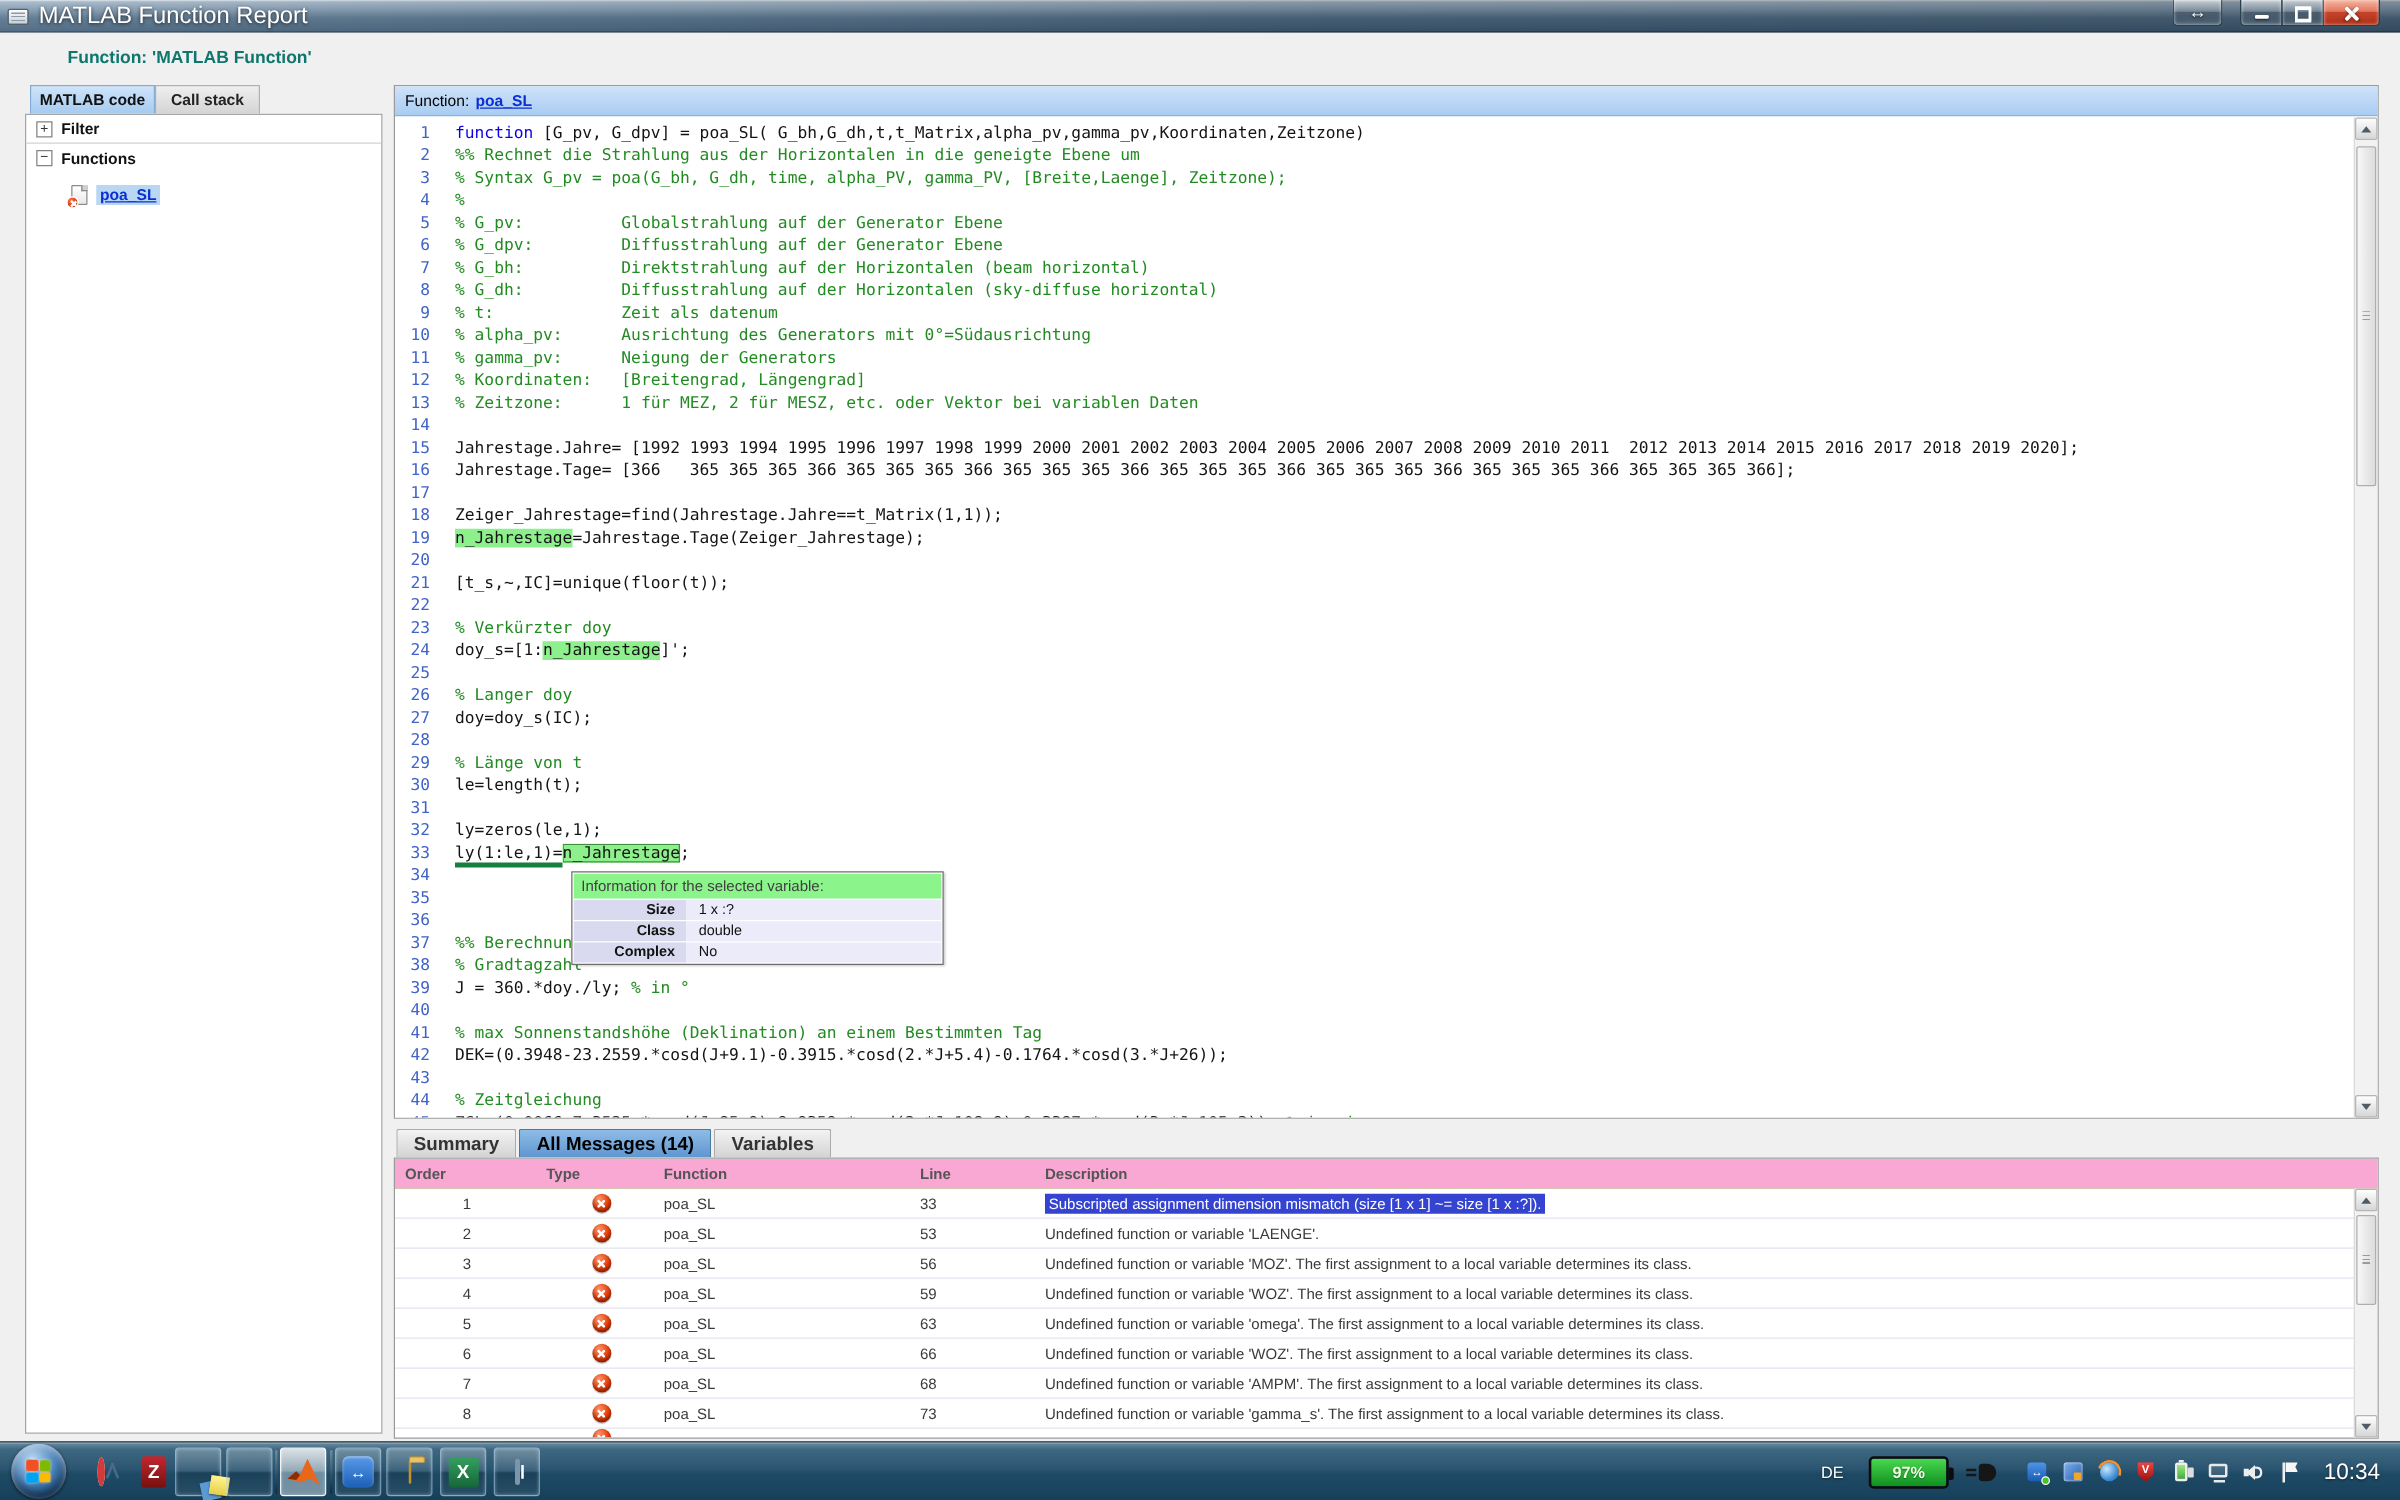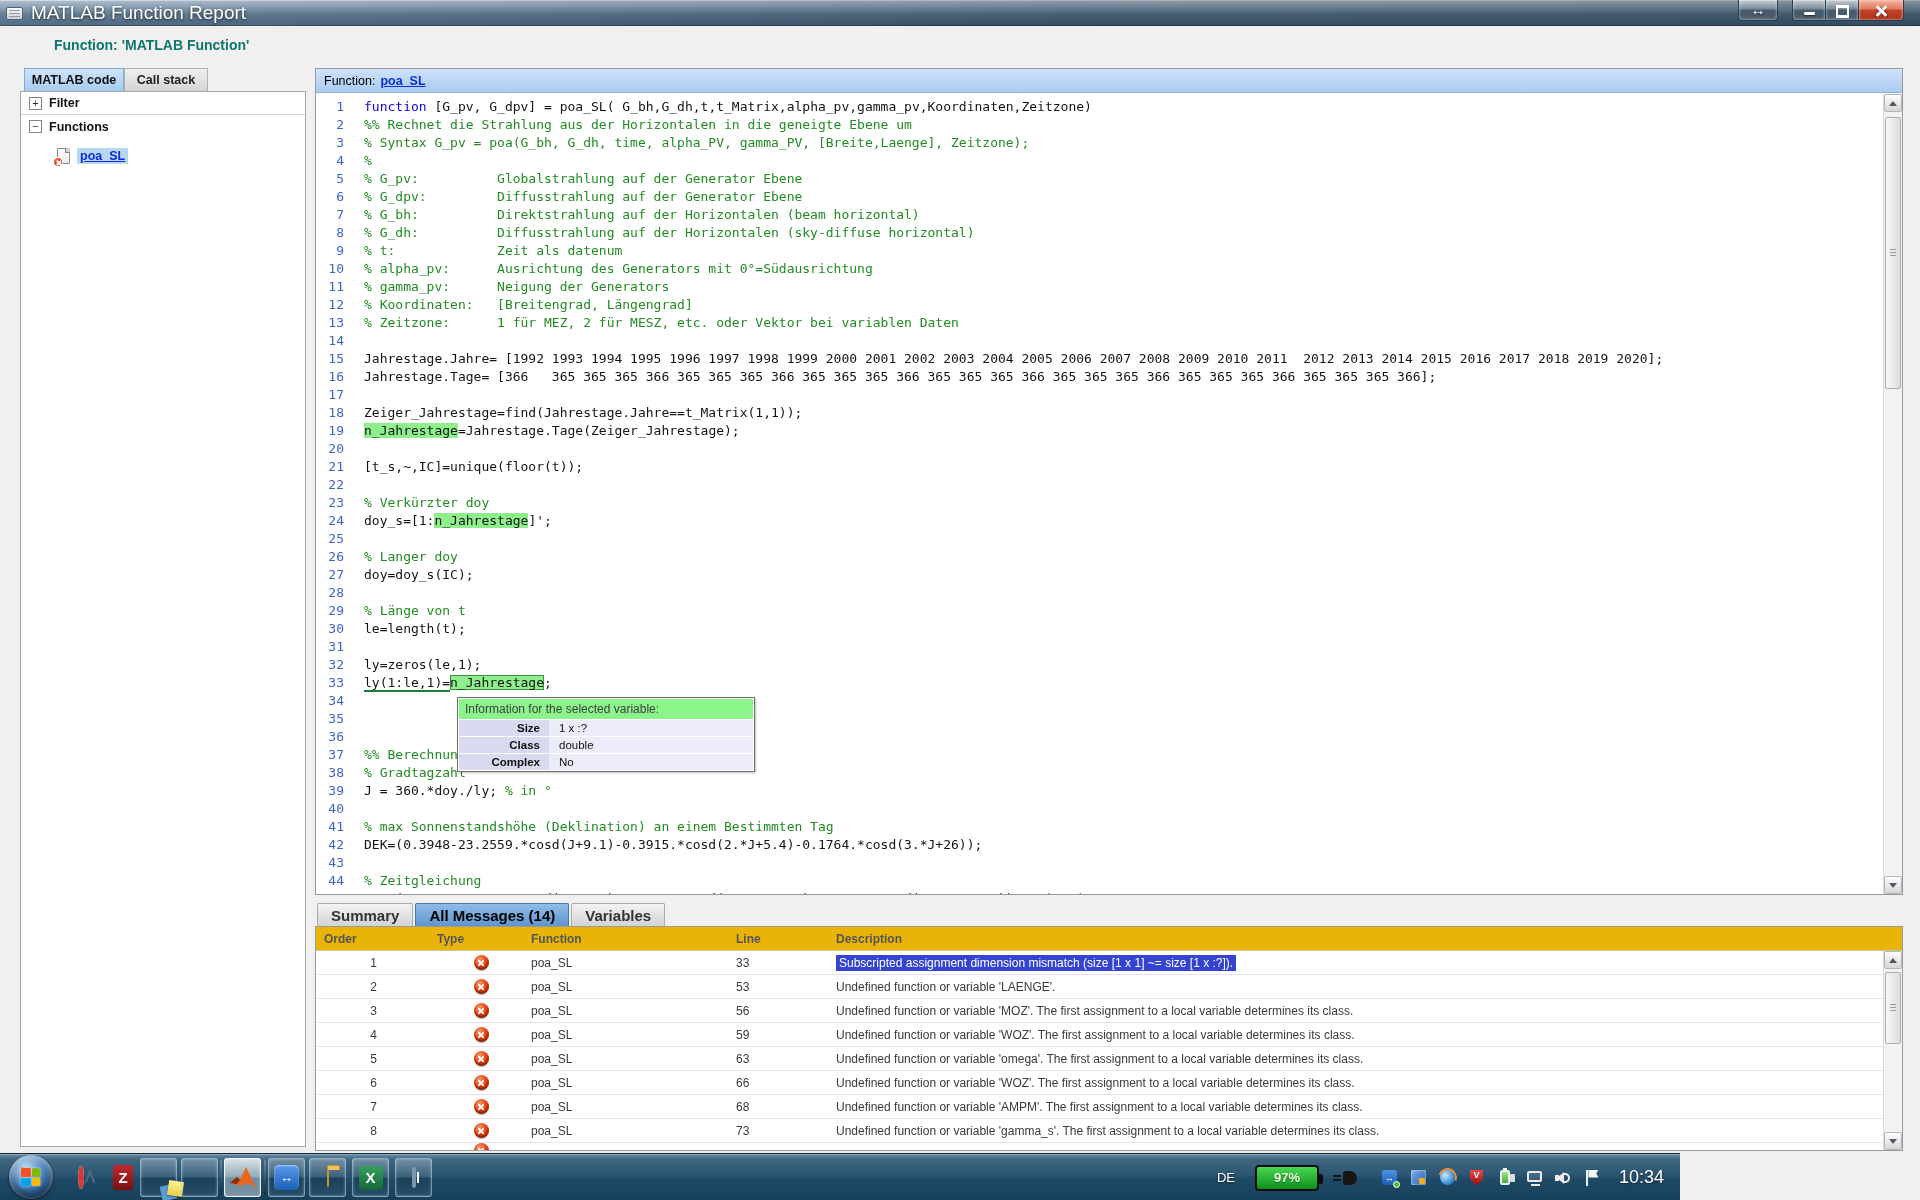--- a/index.html
+++ b/index.html
@@ -58,21 +58,21 @@
   .code-header a { color:#0b2fd4; font-weight:bold; margin-left:5px; text-decoration:underline; cursor:pointer;}
   .code-body { position:absolute; top:25px; bottom:0; left:0; right:19px; overflow:hidden; padding-top:4px; background:#fff;}
   .code-line { height:18px; display:flex; white-space:pre; font:13px/18px "DejaVu Sans Mono",monospace; }
   .ln { display:inline-block; width:28px; text-align:right; color:#3f63c8; flex:none; }
   .lc { margin-left:20px; white-space:pre; }
   .seg-kw { color:#0d00e6; }
   .seg-cm { color:#228b22; }
   .seg-tx { color:#141414; }
   .seg-hl { background:#8df08d; color:#141414;}
   .seg-hlsel { background:#8df08d; color:#141414; box-shadow:inset 0 0 0 1px #3f8f3f; }
-  .seg-err { color:#141414; border-bottom:2px solid #15803d; }
+  .seg-err { color:#141414; border-bottom:4px solid #15803d; }
 
   .v-scrollbar { position:absolute; top:25px; right:0; bottom:0; width:19px; background:#f2f2f2; border-left:1px solid #dadada; }
   .sb-btn { position:absolute; left:0; right:0; height:18px; background:linear-gradient(#fefefe,#d6d6d6); border:1px solid #b5b5b5; border-radius:2px; display:flex; align-items:center; justify-content:center; }
   .sb-top { top:0; } .sb-bottom { bottom:0; }
   .tri-up { width:0; height:0; border-left:4px solid transparent; border-right:4px solid transparent; border-bottom:5px solid #4f5b66; }
   .tri-down { width:0; height:0; border-left:4px solid transparent; border-right:4px solid transparent; border-top:5px solid #4f5b66; }
   .sb-thumb { position:absolute; left:1px; right:1px; background:linear-gradient(90deg,#f7f7f7,#dcdcdc); border:1px solid #aeaeae; border-radius:2px; }
   .sb-thumb::after { content:""; position:absolute; left:4px; right:4px; top:50%; margin-top:-4px; height:8px;
     background:repeating-linear-gradient(180deg,#9a9a9a 0 1px,transparent 1px 3px); }
   .code-thumb { top:23px; height:272px; }
@@ -84,36 +84,36 @@
   .vt-row { display:flex; border-top:1px solid #fff; font-size:11.5px; }
   .vt-label { width:90px; background:#d9d9ef; text-align:right; font-weight:bold; padding:2px 9px 2px 0; color:#111; flex:none;}
   .vt-value { flex:1; background:#ebebfa; padding:2px 0 2px 10px; color:#111; }
 
   
   .msg-tabs { position:absolute; left:317px; top:903px; display:flex; }
   .msg-tab { height:23px; padding:0 13px; font-size:15px; font-weight:bold; display:flex; align-items:center;
     border:1px solid #ababab; border-bottom:none; background:linear-gradient(#f3f3f3,#d3d3d3); color:#333; margin-right:2px; border-radius:2px 2px 0 0; }
   .msg-tab.active { background:linear-gradient(#8fbce8,#5e96cf); border-color:#49799c; color:#000; }
   .msg-table { position:absolute; left:315px; top:926px; width:1588px; height:225px; background:#fff; border:1px solid #9a9a9a; overflow:hidden; }
-  .msg-header { height:24px; background:#eab308; border-bottom:1px solid #c6caa2; display:flex; align-items:center; font-size:12px; font-weight:bold; color:#555; }
+  .msg-header { height:24px; background:#f9a8d4; border-bottom:1px solid #c6caa2; display:flex; align-items:center; font-size:12px; font-weight:bold; color:#555; }
   .col-order { width:115px; padding-left:8px; } .col-type { width:100px; padding-left:6px; }
   .col-func { width:205px; } .col-line { width:100px; } .col-desc { flex:1; }
   .msg-row { height:24px; display:flex; align-items:center; border-bottom:1px solid #e4e4ee; font-size:12px; color:#3a3a3a; }
   .cell-order { width:115px; text-align:center; padding-left:0; }
   .cell-type { width:100px; display:flex; justify-content:center; padding-left:0;}
   .err-icon { width:15px; height:15px; border-radius:50%; position:relative; flex:none;
     background:radial-gradient(circle at 35% 28%,#ff9468,#e23c08 55%,#a81e00); box-shadow:inset 0 -2px 3px rgba(0,0,0,.35), 0 1px 1px rgba(0,0,0,.3); }
   .err-icon::before,.err-icon::after { content:""; position:absolute; left:6.5px; top:3.5px; width:2px; height:8px; background:#fff; border-radius:1px; }
   .err-icon::before { transform:rotate(45deg); } .err-icon::after { transform:rotate(-45deg); }
   .desc-sel { background:#3444d0; color:#fff; padding:1px 3px; }
   .partial-row { height:8px; overflow:hidden; }
   .msg-sb { position:absolute; top:24px; right:0; bottom:0; width:19px; background:#f2f2f2; border-left:1px solid #dadada; }
 
   
-  .taskbar { position:absolute; left:0; top:1153px; width:1680px; height:47px;
+  .taskbar { position:absolute; left:0; top:1153px; width:1920px; height:47px;
     background:linear-gradient(180deg,#6b8da2 0%,#3f6781 12%,#2b5571 45%,#1f4a66 55%,#16405a 100%);
     border-top:1px solid #0d2a40; box-shadow:inset 0 1px 0 rgba(255,255,255,.25); }
   .start-orb { position:absolute; left:9px; top:1px; width:44px; height:44px; border-radius:50%;
     background:radial-gradient(circle at 38% 28%,#b9d9f2,#4a82ba 45%,#1b4878 75%,#0a2344);
     box-shadow:inset 0 2px 6px rgba(255,255,255,.6), inset 0 -4px 8px rgba(0,0,0,.5), 0 1px 3px rgba(0,0,0,.6); }
   .orb-flag { position:absolute; left:12px; top:13px; width:20px; height:18px; display:grid; grid-template-columns:1fr 1fr; grid-template-rows:1fr 1fr; gap:1px; transform:perspective(60px) rotateY(14deg); }
   .orb-flag i { border-radius:1.5px; box-shadow:0 0 2px rgba(255,255,255,.8); }
   .p1{background:#f25022;} .p2{background:#7fba00;} .p3{background:#00a4ef;} .p4{background:#ffb900;}
   .tb-item { position:absolute; top:4px; height:39px; display:flex; align-items:center; justify-content:center; }
   .tb-box { width:37px; border:1px solid rgba(185,215,238,.55); border-radius:3px;

